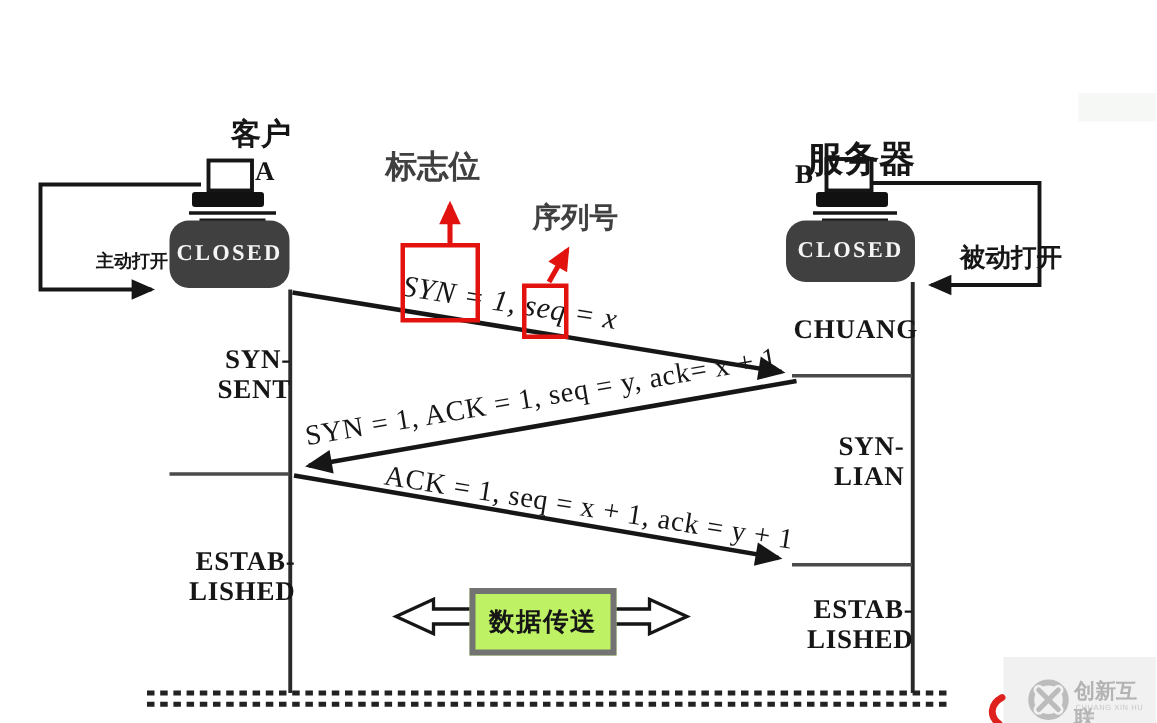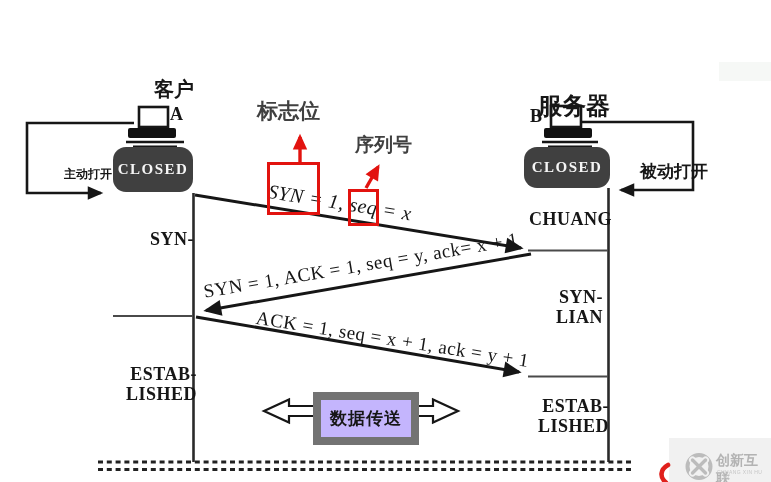--- a/index.html
+++ b/index.html
@@ -10,21 +10,21 @@
   .abs{position:absolute;}
   .center{text-align:right;}
   .b{font-weight:bold;}
   .cn{font-family:"DejaVu Sans","Liberation Sans",sans-serif;}
   .state{font-size:18px;font-weight:bold;line-height:20px;letter-spacing:0.5px;z-index:3;}
   .msg{white-space:nowrap;z-index:3;font-size:19px;letter-spacing:0.5px;}
   .red-text{color:#404040;font-weight:bold;z-index:4;}
   .red-box{border:3.5px solid #e2130f;z-index:4;background:transparent;}
   .closed-box{background:#404040;border-radius:13px;display:flex;align-items:center;justify-content:center;z-index:3;}
   .closed-box span{color:#f5f5f5;font-weight:bold;font-size:15px;letter-spacing:1.5px;}
-  .transfer-box{border:8px solid #737373;background:#c4b5fd;display:flex;align-items:center;justify-content:center;z-index:3;}
+  .transfer-box{border:4px solid #737373;background:#bef264;display:flex;align-items:center;justify-content:center;z-index:3;}
   .transfer-box span{font-size:17px;font-weight:bold;letter-spacing:1px;}
   svg{position:absolute;left:0;top:0;z-index:2;}
   .underlay{z-index:1;}
 </style>
 </head>
 <body>
 
 <div class="stage">
 
   <div class="abs underlay" style="left:719px;top:62px;width:52px;height:19px;background:#f6f8f6;"></div>
@@ -98,20 +98,21 @@
 
   <div class="abs closed-box" style="left:113px;top:147px;width:80px;height:45px;">
     <span>CLOSED</span>
   </div>
   <div class="abs closed-box" style="left:524px;top:147px;width:86px;height:41px;">
     <span>CLOSED</span>
   </div>
 
   <div class="abs state center" style="left:112px;top:229px;width:82px;">
     <div>SYN-</div>
+    <div>SENT</div>
   </div>
   <div class="abs state center" style="left:104px;top:364px;width:93px;">
     <div>ESTAB-</div>
     <div>LISHED</div>
   </div>
   <div class="abs state center" style="left:529px;top:209px;width:77px;">CHUANG</div>
   <div class="abs state center" style="left:531px;top:287px;width:72px;">
     <div>SYN-</div>
     <div>LIAN</div>
   </div>

